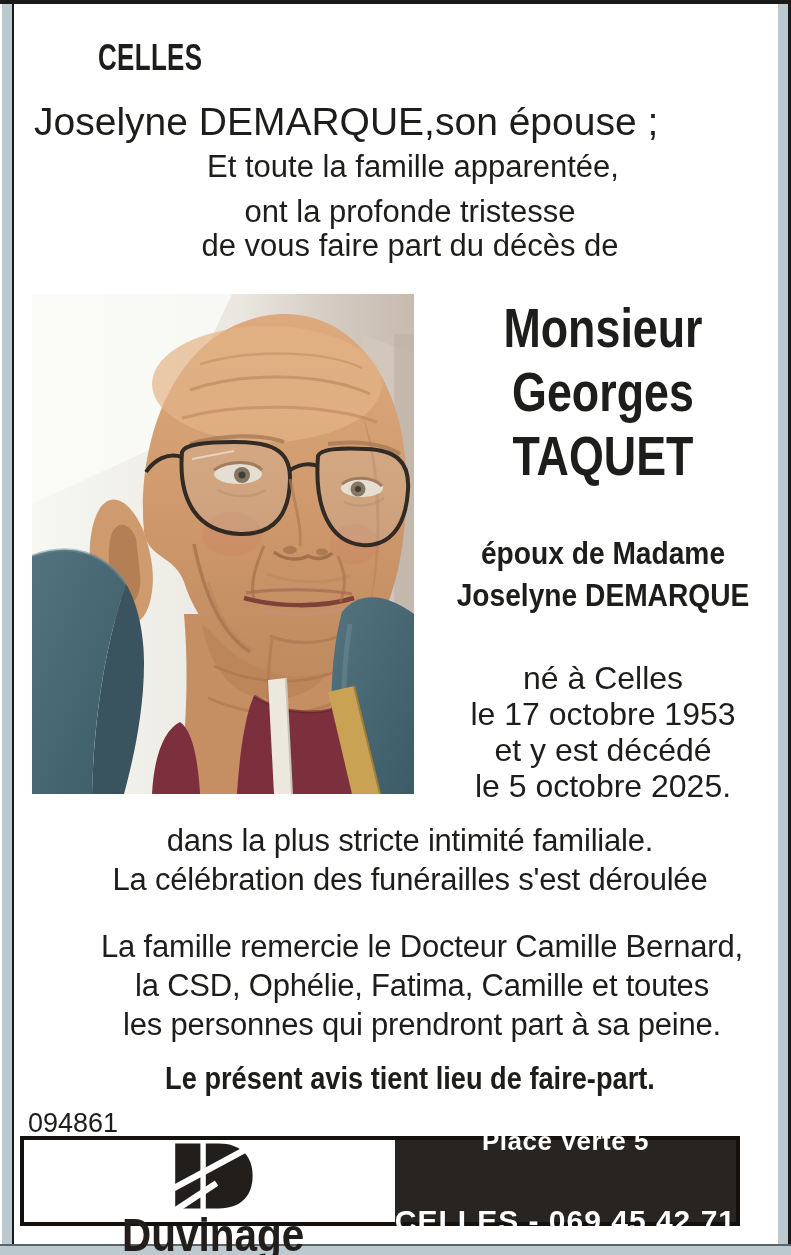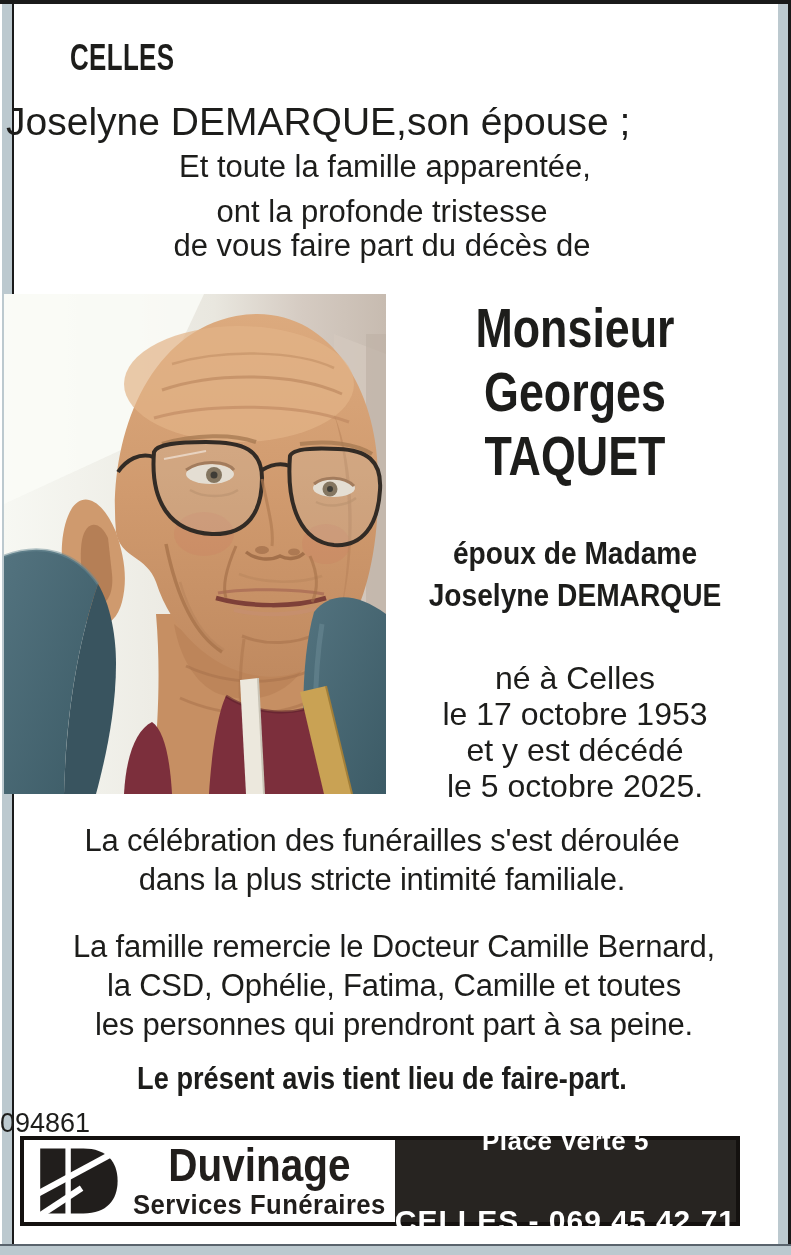--- a/index.html
+++ b/index.html
@@ -8,21 +8,21 @@
 
   
   .edge-top{position:absolute;top:0;left:0;width:791px;height:4px;background:#1a1a1a;}
   .edge-left-gray{position:absolute;top:4px;left:2px;width:10px;bottom:11px;background:#bcc9cf;}
   .edge-left-line{position:absolute;top:4px;left:12px;width:2px;bottom:11px;background:#1a1a1a;}
   .edge-right-gray{position:absolute;top:4px;right:3px;width:10px;bottom:11px;background:#bcc9cf;}
   .edge-right-line{position:absolute;top:0;right:0;width:3px;height:100%;background:#1a1a1a;}
   .edge-bottom-line{position:absolute;left:0;bottom:9px;width:100%;height:2px;background:#5a646d;}
   .edge-bottom-gray{position:absolute;left:0;bottom:0;width:100%;height:9px;background:#bcc9cf;}
 
-  .content{position:absolute;left:0;top:4px;width:764px;}
+  .content{position:absolute;left:28px;top:4px;width:764px;}
 
   .t-place{margin:36px 0 0 70px;font-weight:bold;font-size:36px;line-height:36px;
            transform:scaleX(0.72);transform-origin:left center;letter-spacing:.5px;white-space:nowrap;}
   .row-spouse{display:flex;justify-content:flex-start;margin-top:28px;padding:0 8px 0 6px;
               font-size:39px;line-height:36px;}
   .t-family{margin-top:9px;padding-left:6px;font-size:31px;line-height:36px;white-space:nowrap;text-align:center;}
   .t-intro{text-align:center;font-size:31px;line-height:34px;white-space:nowrap;}
   .t-intro-first{margin-top:10px;}
 
   .main{display:flex;margin-top:31px;}
@@ -38,21 +38,21 @@
   .para{text-align:center;font-size:31px;line-height:39px;letter-spacing:-.2px;}
   .para .ln{white-space:nowrap;}
   .para1{margin-top:17px;}
   .para2{margin-top:28px;margin-left:24px;}
   .closing{margin-top:16px;text-align:center;font-weight:bold;font-size:32px;line-height:36px;
            transform:scaleX(0.85);white-space:nowrap;}
   .ref{padding-right:6px;margin-top:12px;font-size:27px;line-height:31px;}
 
   .footer{position:absolute;left:20px;top:1136px;width:712px;height:82px;border:4px solid #14110f;
           background:#272421;display:flex;box-sizing:content-box;}
-  .footer-left{width:394px;background:#ffffff;display:flex;align-items:center;padding-left:8px;box-sizing:border-box;}
+  .footer-left{width:394px;background:#ffffff;display:flex;align-items:center;padding-left:8px;box-sizing:border-box;flex-direction:column;}
   .logo{width:92px;height:72px;flex:none;}
   .brand{flex:1;text-align:center;color:#211e1c;}
   .brand-name{font-weight:bold;font-size:46px;line-height:46px;transform:scaleX(0.88);white-space:nowrap;}
   .brand-sub{font-weight:bold;font-size:27px;line-height:30px;margin-top:2px;letter-spacing:.5px;
              transform:scaleX(0.95);white-space:nowrap;}
   .footer-right{flex:1;display:flex;flex-direction:column;align-items:center;justify-content:center;
                 color:#ffffff;font-weight:bold;gap:45px;}
   .addr{font-size:26px;line-height:33px;white-space:nowrap;letter-spacing:.5px;}
   .phone{font-size:30px;line-height:35px;white-space:nowrap;letter-spacing:1px;}
 </style>
@@ -181,22 +181,22 @@
         <div class="dates">
           <div class="ln">né à Celles</div>
           <div class="ln">le 17 octobre 1953</div>
           <div class="ln">et y est décédé</div>
           <div class="ln">le 5 octobre 2025.</div>
         </div>
       </div>
     </div>
 
     <div class="para para1">
+      <div class="ln">dans la plus stricte intimité familiale.</div>
       <div class="ln">La célébration des funérailles s'est déroulée</div>
-      <div class="ln">dans la plus stricte intimité familiale.</div>
     </div>
 
     <div class="para para2">
       <div class="ln">La famille remercie le Docteur Camille Bernard,</div>
       <div class="ln">la CSD, Ophélie, Fatima, Camille et toutes</div>
       <div class="ln">les personnes qui prendront part à sa peine.</div>
     </div>
 
     <div class="closing">Le présent avis tient lieu de faire-part.</div>
 

